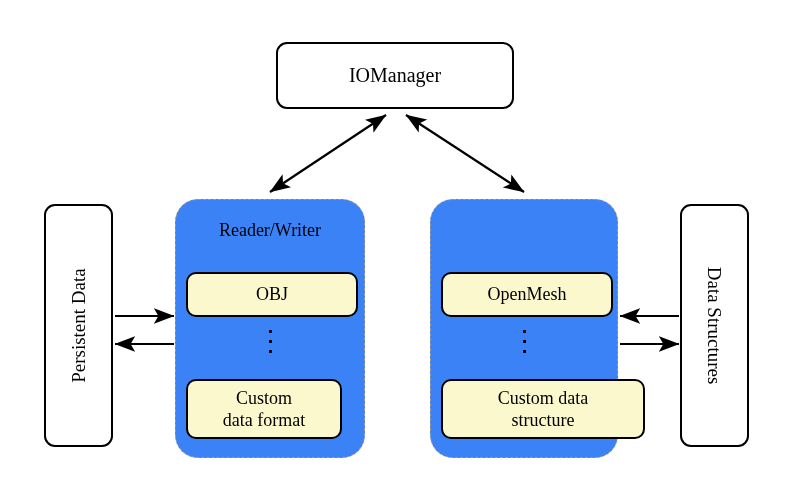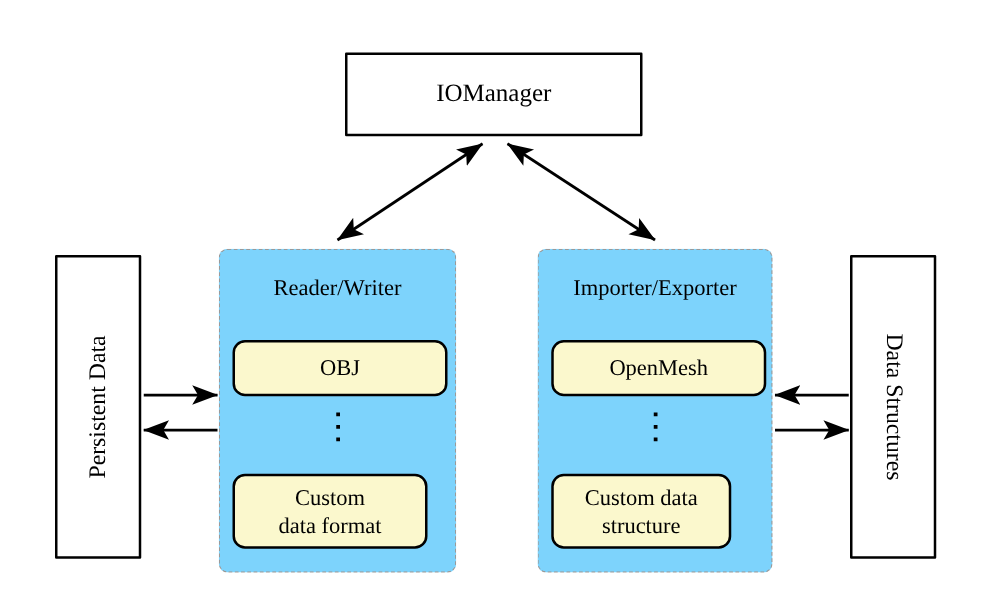--- a/index.html
+++ b/index.html
@@ -28,21 +28,21 @@
     width: 800px;
     height: 489px;
     pointer-events: none;
   }
 
   
   .node {
     position: absolute;
     box-sizing: border-box;
     border: 2.6px solid #000000;
-    border-radius: 1px;
+    border-radius: 11px;
     display: flex;
     align-items: center;
     justify-content: center;
     text-align: center;
     line-height: 1.22;
   }
   .node-white { background: #ffffff; }
 
   #io-manager {
     left: 276px;
@@ -72,23 +72,23 @@
   }
   .vtext-cw {
     transform: rotate(90deg);
     white-space: nowrap;
   }
 
   
   .group {
     position: absolute;
     box-sizing: border-box;
-    background: #7dd3fc;
+    background: #3b82f6;
     border: 1.6px dashed #9a9a9a;
-    border-radius: 7px;
+    border-radius: 23px;
   }
   #reader-writer-group {
     left: 175px;
     top: 199px;
     width: 190px;
     height: 259px;
   }
   #importer-exporter-group {
     left: 430px;
     top: 199px;
@@ -134,21 +134,21 @@
   }
   #custom-file-format-box {
     left: 10px;
     top: 179px;
     width: 156px;
     height: 60px;
   }
   #custom-data-structure-box {
     left: 10px;
     top: 179px;
-    width: 144px;
+    width: 204px;
     height: 60px;
   }
 
   
   .vdots {
     position: absolute;
     left: 0;
     right: 0;
     top: 130px;
     display: flex;
@@ -218,21 +218,20 @@
 
     <div class="inner-box" id="custom-file-format-box">
       <span>
         <span>Custom</span><br>
         <span>data format</span>
       </span>
     </div>
   </div>
 
   <div class="group" id="importer-exporter-group">
-    <div class="group-title">Importer/Exporter</div>
 
     <div class="inner-box" id="openmesh-box">
       <span>OpenMesh</span>
     </div>
 
     <div class="vdots">
       <span></span>
         <span></span>
         <span></span>
     </div>

